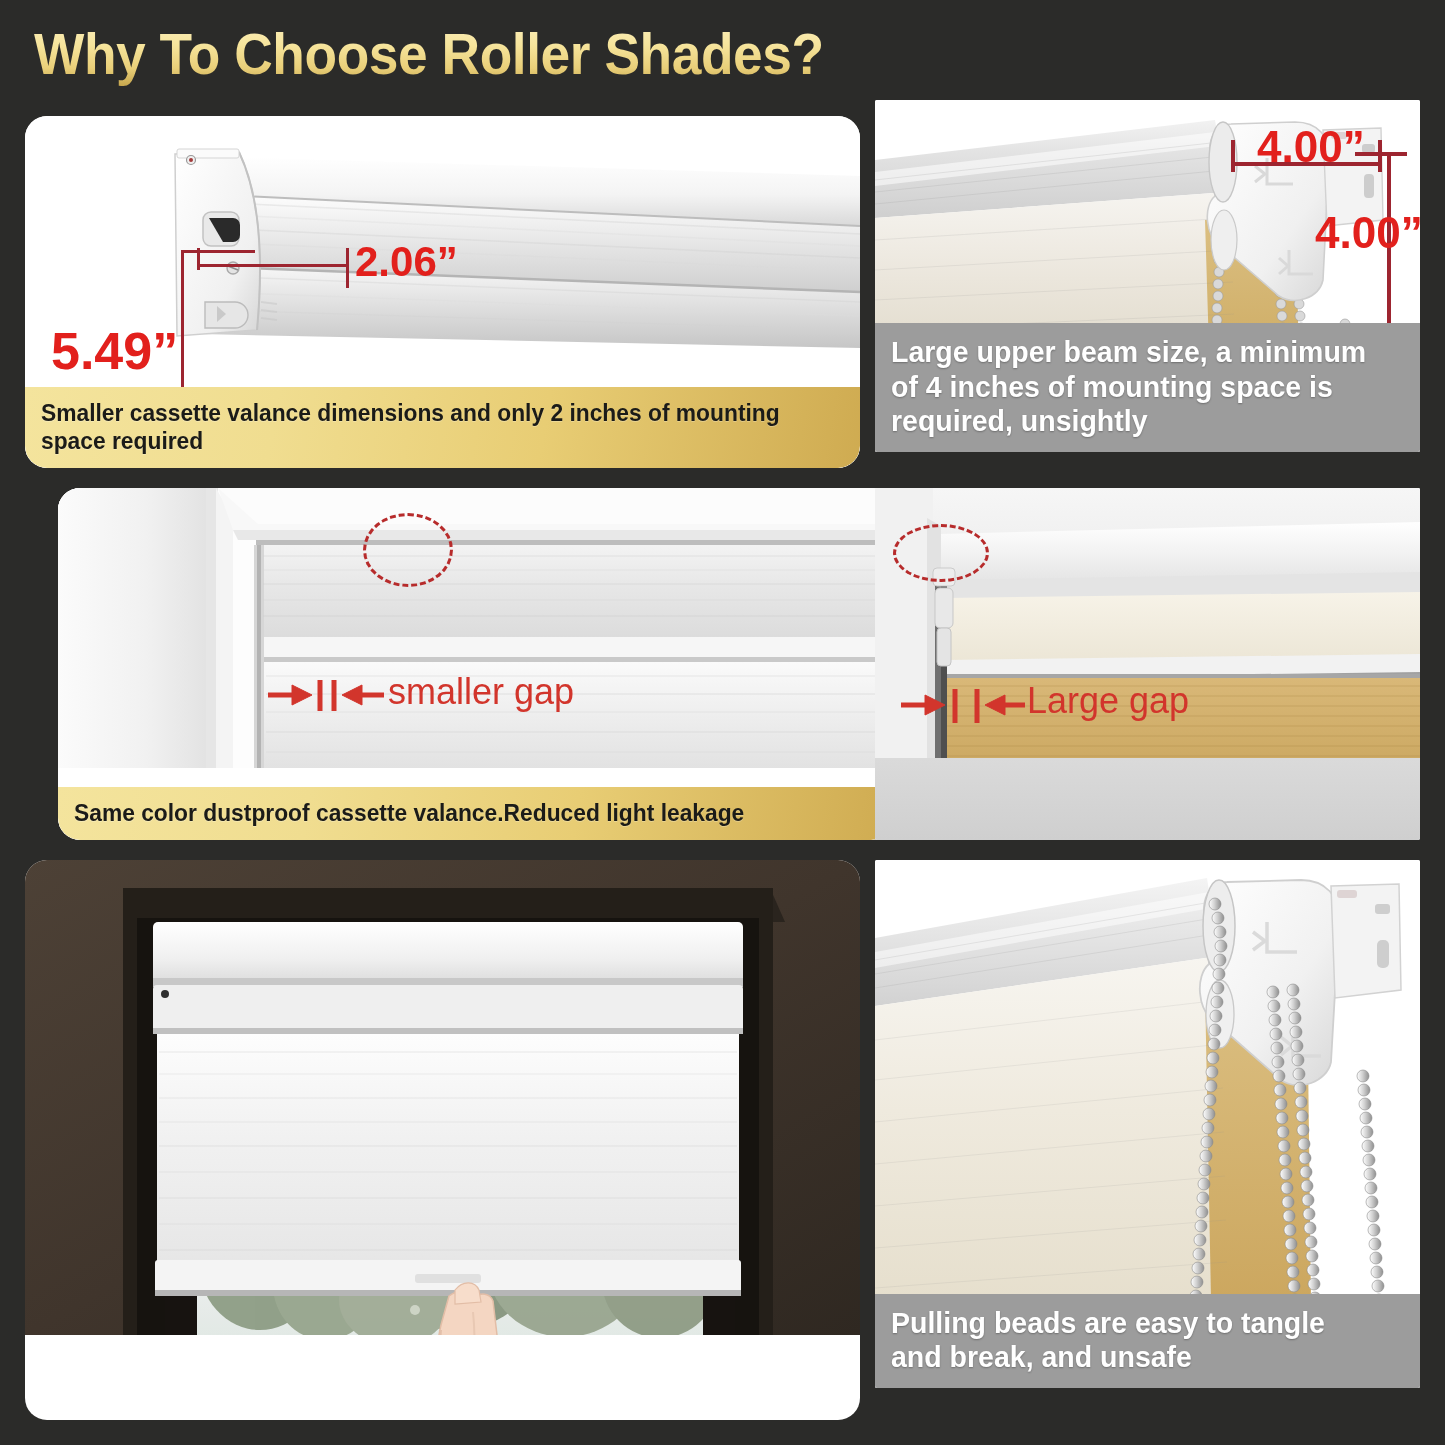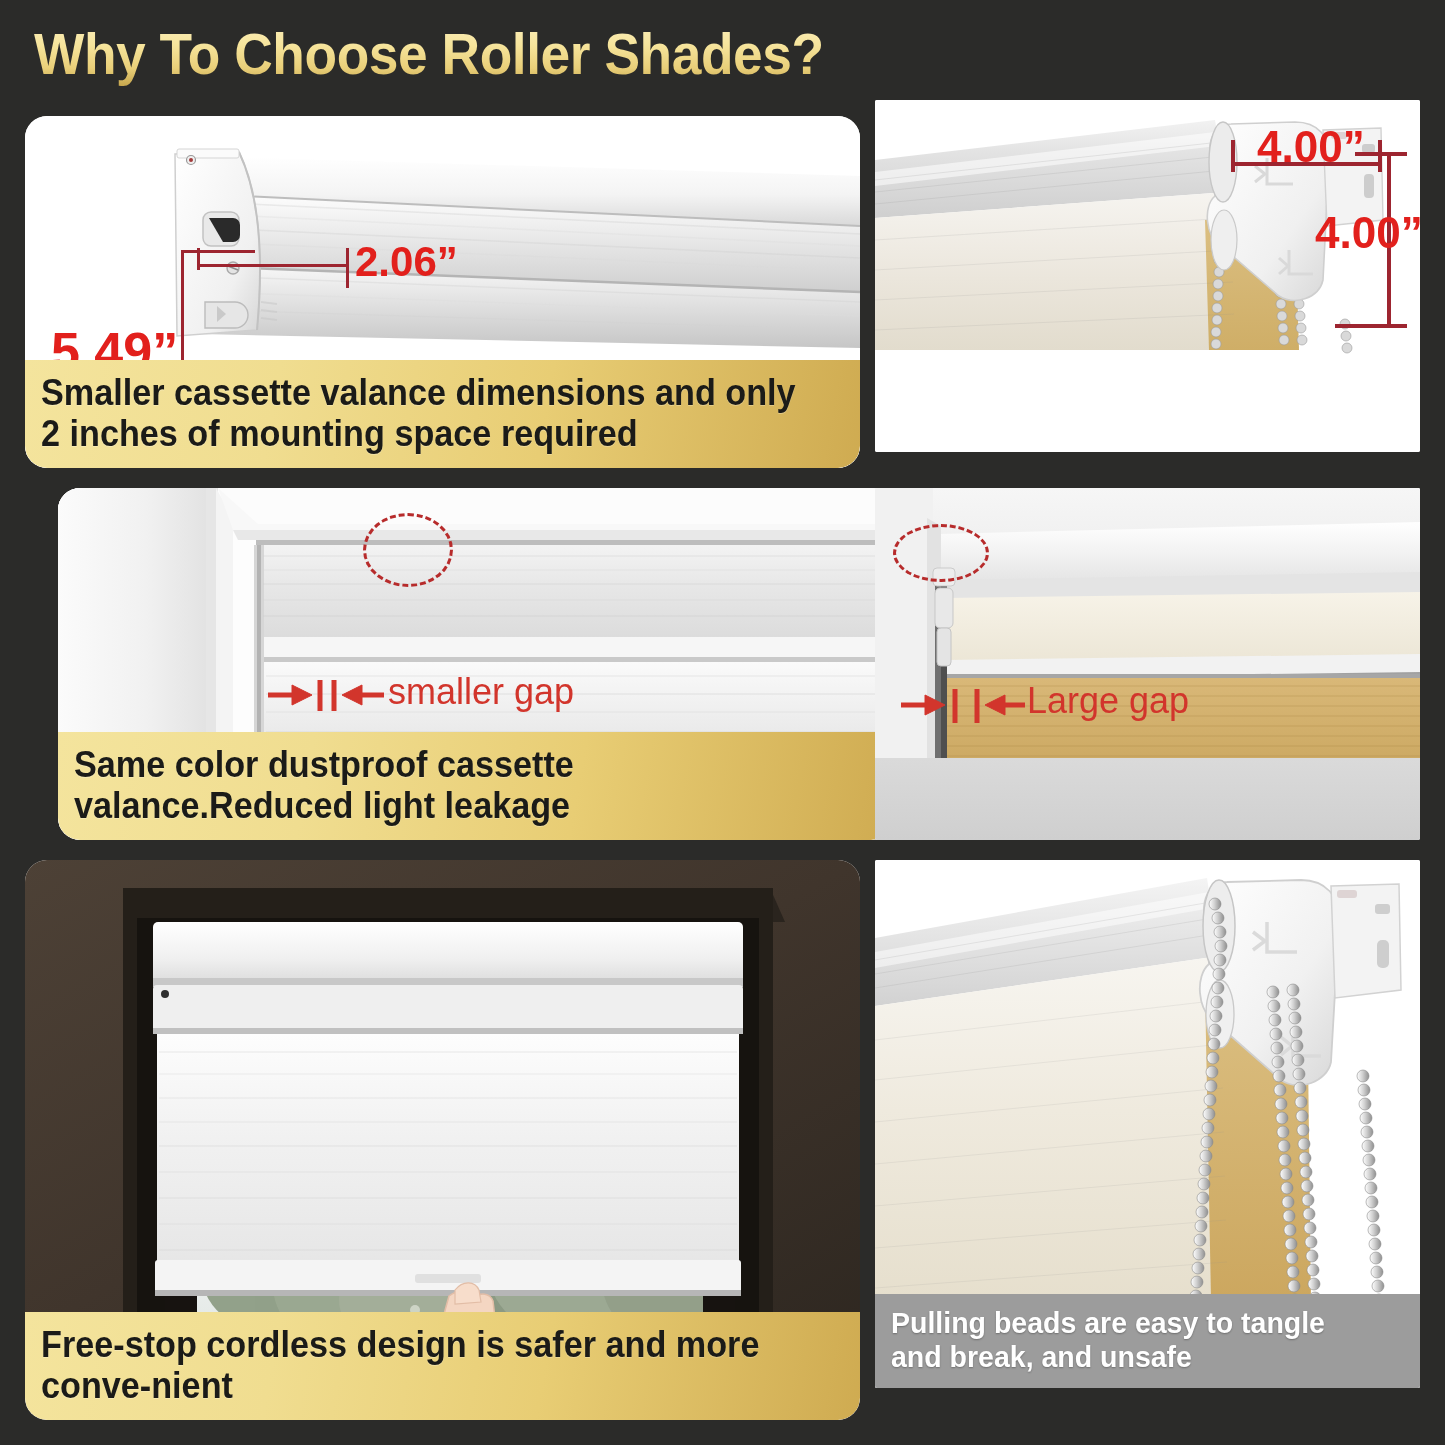--- a/index.html
+++ b/index.html
@@ -35,21 +35,21 @@
   .cap{
     position:absolute;left:0;right:0;bottom:0;
     padding:12px 16px 14px 16px;
     font-weight:bold;line-height:1.14;
     box-sizing:border-box;
   }
   .cap.gold{
     background:linear-gradient(100deg,#f4e49d 0%,#f0dd90 30%,#e8cd74 62%,#cfab51 100%);
     color:#1b1b18;
     border-bottom-left-radius:22px;border-bottom-right-radius:22px;
-    font-size:36px;
+    font-size:24px;
     text-shadow:0 1px 0 rgba(255,255,255,.25);
   }
   .cap.gray{
     background:#9c9c9c;color:#ffffff;font-size:30px;
     text-shadow:0 1px 2px rgba(0,0,0,.30);
   }
   .cap .t{transform:scaleX(0.95);transform-origin:left top;display:block;}
 
   
   .white-bg{position:absolute;inset:0;background:#ffffff;}
@@ -273,20 +273,23 @@
         <div class="dimline" style="left:356px;top:40px;width:4px;height:32px;"></div>
         <div class="dimline" style="left:503px;top:40px;width:4px;height:32px;"></div>
         <div class="dimtxt" style="left:382px;top:22px;font-size:44px;">4.00”</div>
 
         <div class="dimline" style="left:512px;top:52px;width:4px;height:176px;"></div>
         <div class="dimline" style="left:480px;top:52px;width:52px;height:4px;"></div>
         <div class="dimline" style="left:460px;top:224px;width:72px;height:4px;"></div>
         <div class="dimtxt" style="left:440px;top:108px;font-size:44px;">4.00”</div>
       </div>
 
+      <div class="cap gray">
+        <span class="t">Large upper beam size, a minimum of 4 inches of mounting space is required, unsightly</span>
+      </div>
     </div>
 
     <div class="panel good" style="left:25px;top:488px;width:835px;height:352px;margin-left:33px;">
       <div class="photo">
         <div class="white-bg"></div>
 
         <svg width="835" height="280" style="position:absolute;left:0;top:0;">
           <defs>
             <linearGradient id="p3frame" x1="0" y1="0" x2="1" y2="0">
               <stop offset="0%" stop-color="#fbfbfb"></stop>
@@ -527,23 +530,20 @@
           <g>
             <path d="M424,436 c10,-8 22,-6 26,2 c5,-6 15,-5 18,3 l4,34 c2,28 -4,58 -16,74
                      l-36,0 c-8,-26 -10,-60 -4,-84 z" fill="#f4d6c2" stroke="#e2bda6" stroke-width="1.5"></path>
             <path d="M430,430 c8,-10 20,-9 24,0 l2,12 -26,2 z" fill="#f7ddcb" stroke="#e2bda6" stroke-width="1.2"></path>
             <path d="M416,470 c-2,22 0,46 6,62" fill="none" stroke="#e3c0aa" stroke-width="2"></path>
             <path d="M448,452 c2,20 2,44 -2,62" fill="none" stroke="#e8c8b3" stroke-width="2"></path>
           </g>
         </svg>
       </div>
 
-      <div class="cap gold">
-        <span class="t">Free-stop cordless design is safer and more conve-nient</span>
-      </div>
     </div>
 
     <div class="panel bad" style="left:875px;top:860px;width:545px;height:528px;">
       <div class="photo">
         <div class="white-bg"></div>
 
         <svg width="545" height="470" style="position:absolute;left:0;top:0;">
           <defs>
             <linearGradient id="p6roll" x1="0" y1="0" x2="0" y2="1">
               <stop offset="0%" stop-color="#f4f4f4"></stop>

